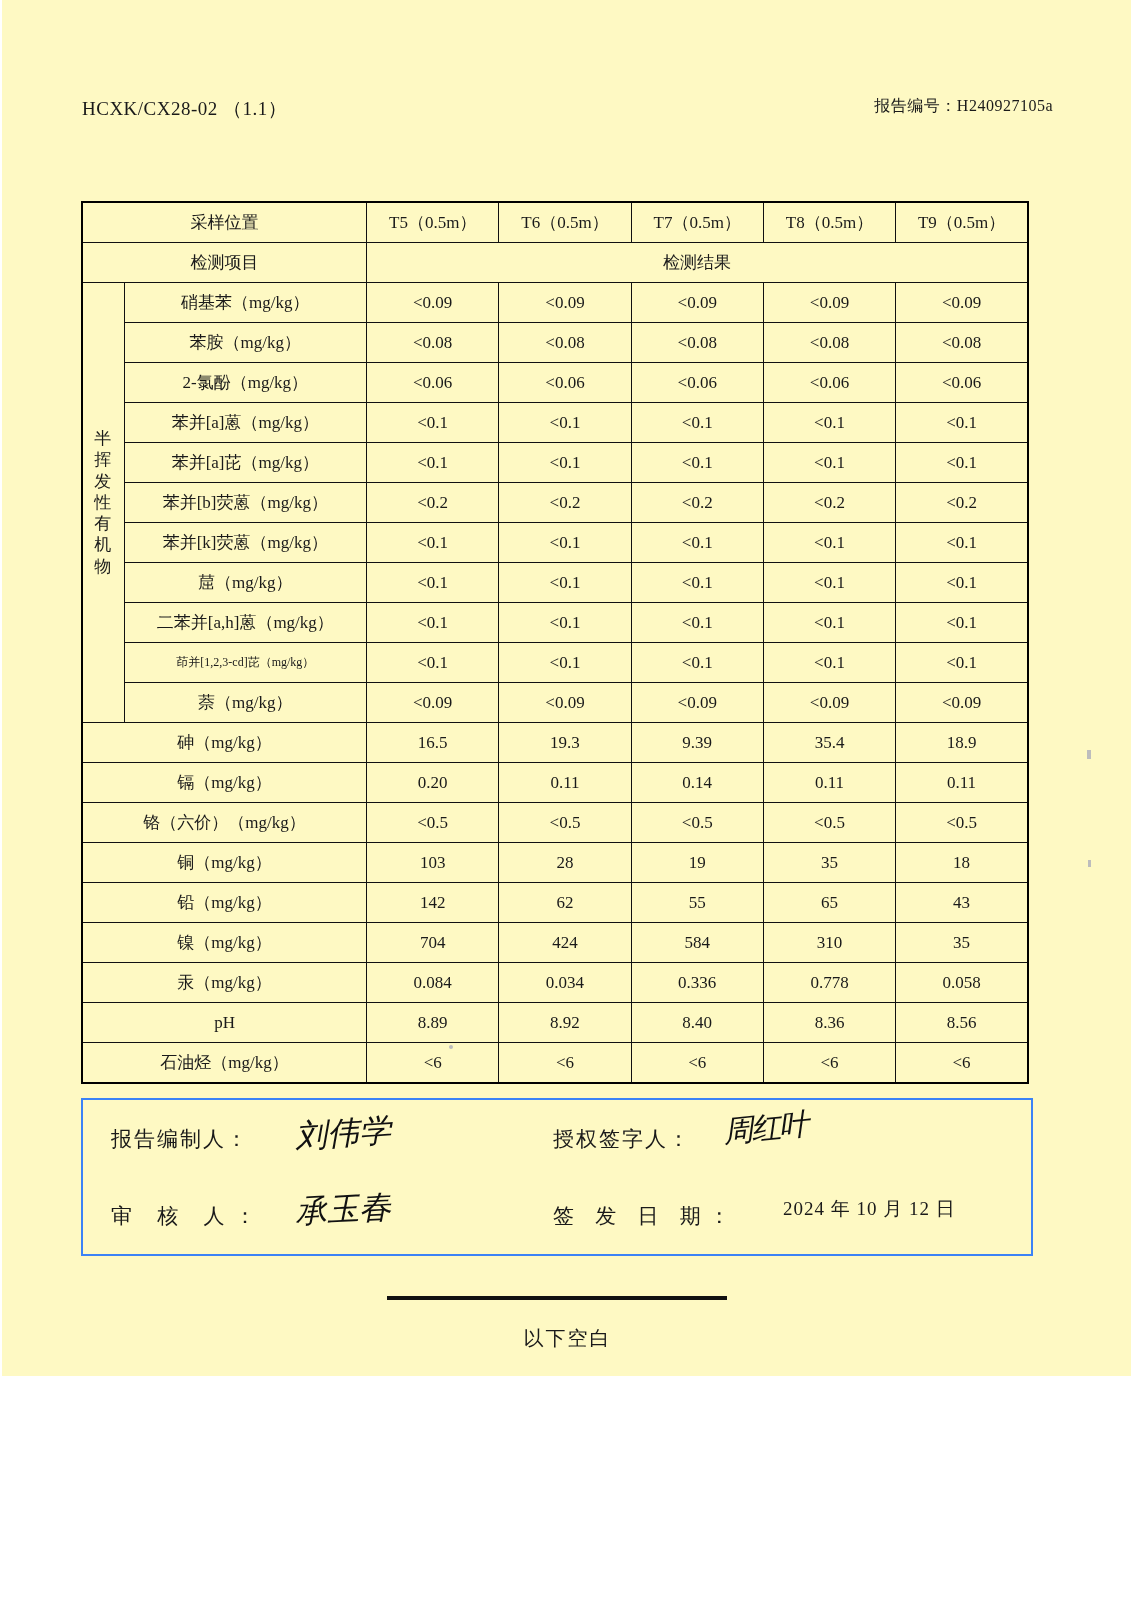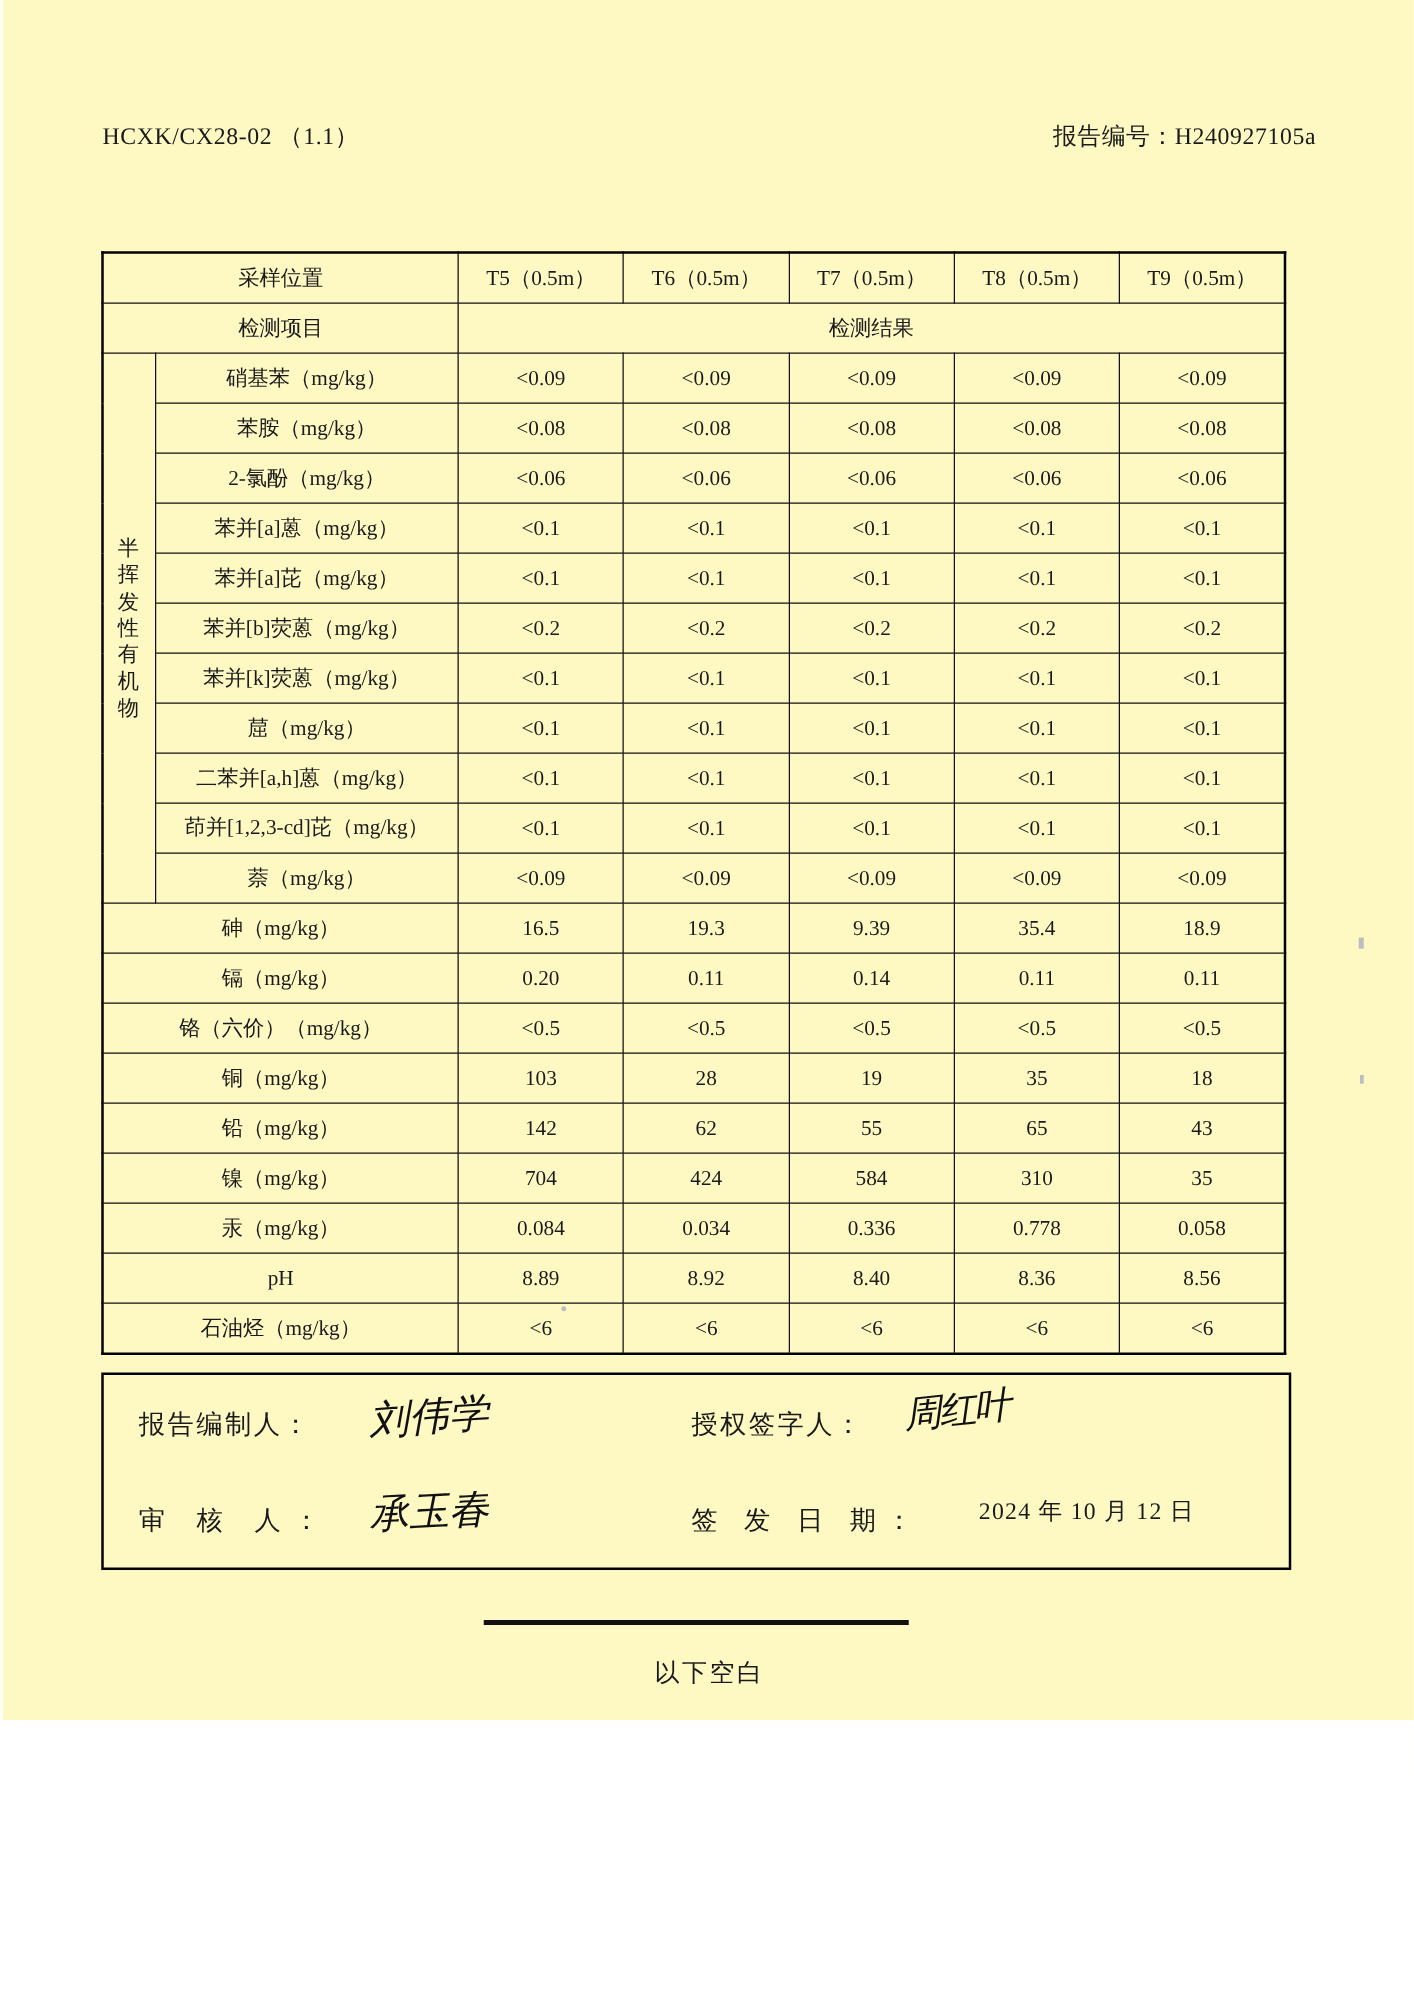--- a/index.html
+++ b/index.html
@@ -33,21 +33,21 @@
     display: flex;
     justify-content: space-between;
     align-items: flex-start;
   }
   .header-left {
     font-size: 19px;
     letter-spacing: 0.5px;
     white-space: nowrap;
   }
   .header-right {
-    font-size: 19px;
+    font-size: 16px;
     letter-spacing: 0.5px;
     white-space: nowrap;
   }
 
   
   .table-wrap {
     position: absolute;
     top: 153px;
     left: 79px;
     width: 948px;
@@ -83,34 +83,34 @@
     padding: 2px 0;
   }
   .cat-cell span {
     display: block;
   }
   .item-cell {
     font-size: 17px;
   }
   .item-cell.two-line {
     line-height: 1.2;
-    font-size: 17px;
+    font-size: 12px;
   }
   .thick-bottom td {
     border-bottom: 2px solid #000;
   }
 
   
   .sign-box {
     position: absolute;
     top: 1098px;
     left: 79px;
     width: 948px;
     height: 154px;
-    border: 2px solid #000000;
+    border: 2px solid #3b82f6;
   }
   .sign-row {
     position: absolute;
     left: 0;
     width: 100%;
     height: 77px;
     display: flex;
     align-items: center;
   }
   .sign-row.r1 { top: 0; }

